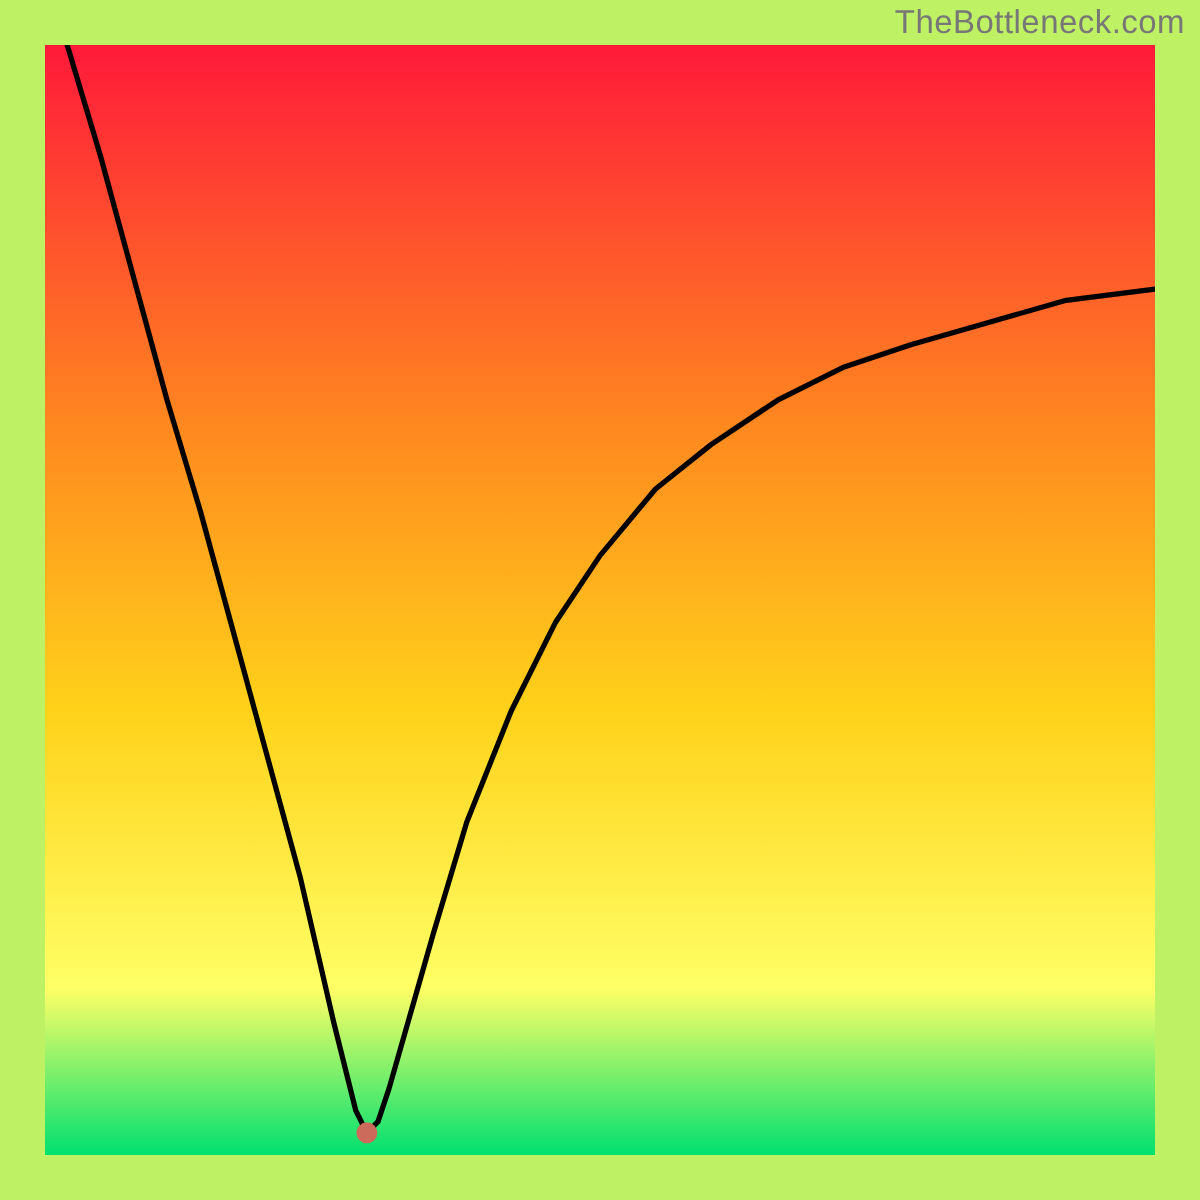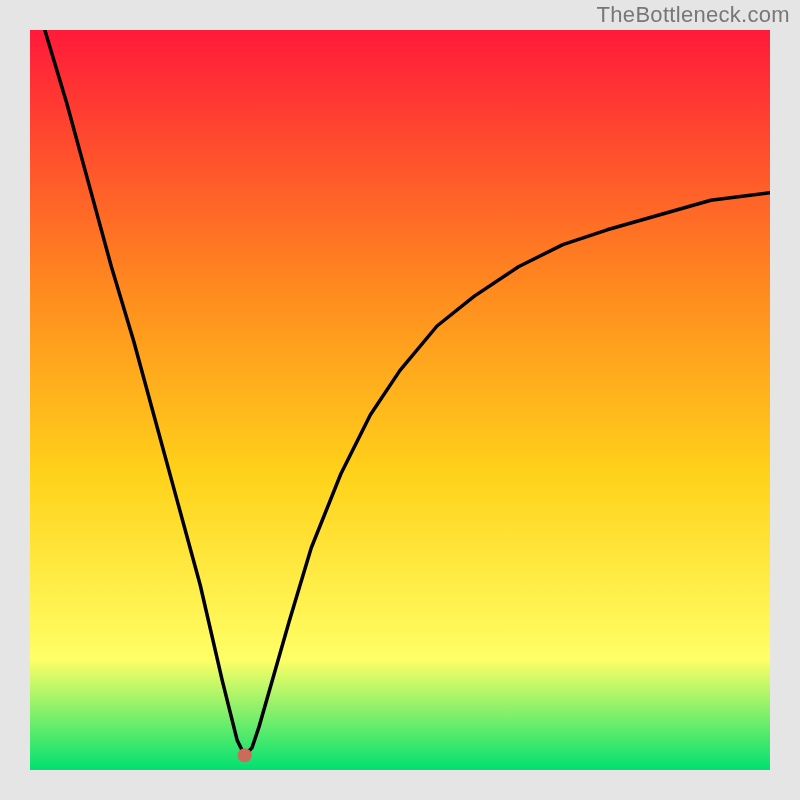--- a/index.html
+++ b/index.html
@@ -7,21 +7,21 @@
     padding: 0;
     width: 800px;
     height: 800px;
     background: #000;
     font-family: Arial, Helvetica, sans-serif;
   }
   .outer {
     position: relative;
     width: 800px;
     height: 800px;
-    background: #e5e5e5;
+    background: #bef264;
   }
   .watermark {
     position: absolute;
     top: 2px;
     right: 10px;
     color: #777;
     font-size: 22px;
     font-weight: 500;
     letter-spacing: 0.3px;
     z-index: 10;

